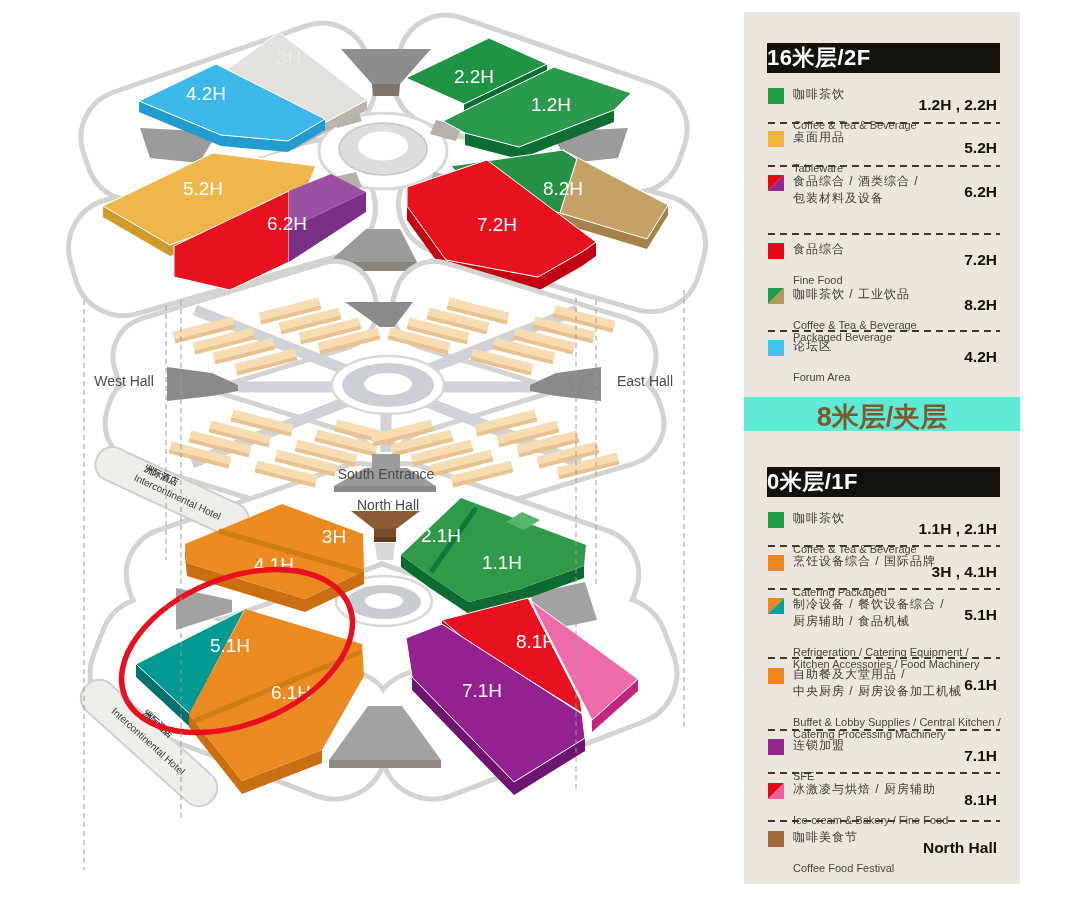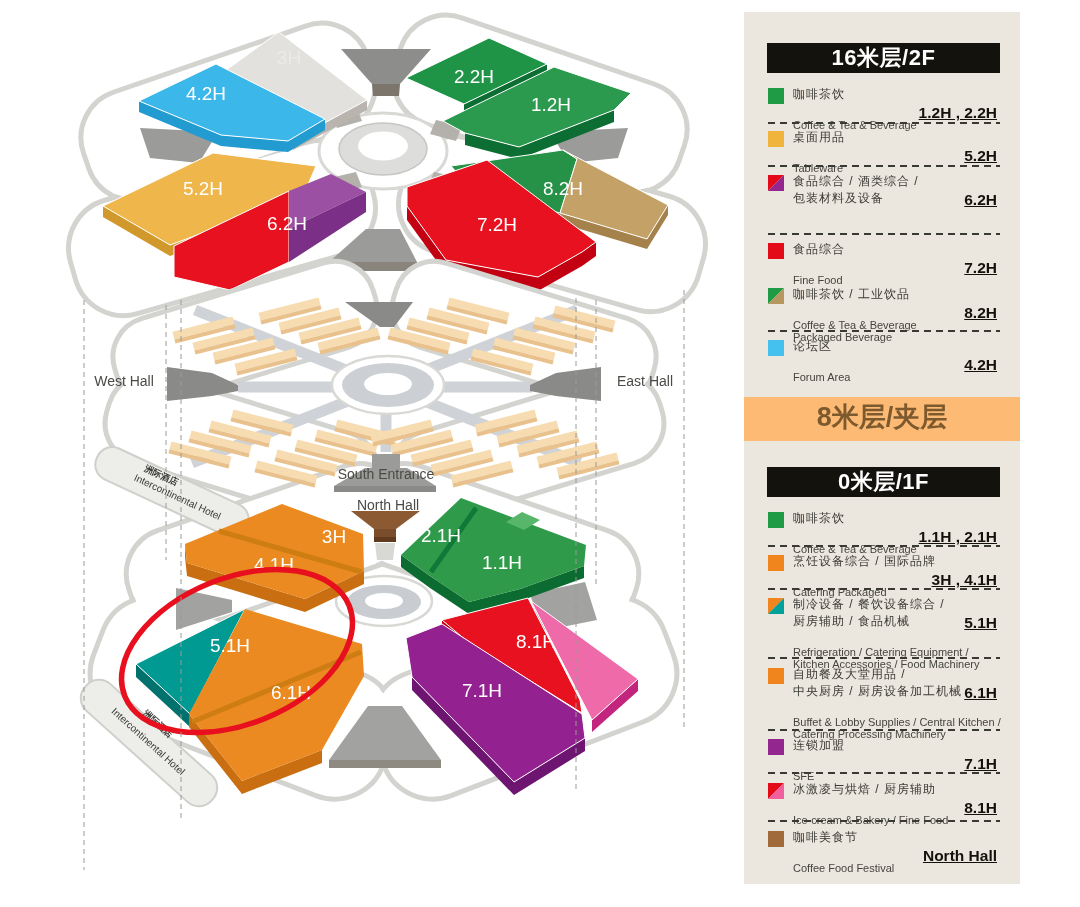--- a/index.html
+++ b/index.html
@@ -2,32 +2,32 @@
 <html><head>
 <meta charset="utf-8">
 <style>
 * { margin:0; padding:0; box-sizing:border-box; }
 html,body { width:1080px; height:907px; background:#ffffff; overflow:hidden;
   font-family:"Liberation Sans", sans-serif; }
 #map { position:absolute; left:0; top:0; }
 #panel { position:absolute; left:744px; top:12px; width:276px; height:872px;
   background:#ebe6de; }
 .hdr { position:absolute; left:23px; width:233px; height:30px; background:#14120d;
-  color:#ffffff; font-size:22px; font-weight:bold; text-align:center; line-height:30px;
+  color:#ffffff; font-size:22px; font-weight:bold; text-align:left; line-height:30px;
   letter-spacing:0.5px; }
-.hdr2 { position:absolute; left:0; width:276px; height:44px; background:#fdba74;
+.hdr2 { position:absolute; left:0; width:276px; height:34px; background:#5eead4;
   color:#7d5a2e; font-size:27px; font-weight:bold; text-align:center; line-height:41px; }
 .row { position:absolute; left:24px; width:230px; }
 .sq { position:absolute; left:0; top:2px; width:16px; height:16px; display:block; }
 .sq svg { display:block; }
 .txt { position:absolute; left:25px; top:0; width:205px; white-space:nowrap; }
 .cn { font-size:12px; font-weight:normal; color:#3a3a35; line-height:17px; letter-spacing:1px; }
 .en { font-size:11px; color:#45453f; line-height:11.5px; margin-top:17px; }
-.num { position:absolute; right:1px; top:18px; width:120px; text-align:right;
-  font-size:15.5px; font-weight:bold; color:#14120d;text-decoration:underline; }
+.num { position:absolute; right:1px; top:10px; width:120px; text-align:right;
+  font-size:15.5px; font-weight:bold; color:#14120d; }
 .dash { position:absolute; left:24px; width:232px; height:1.6px; background:repeating-linear-gradient(90deg,#3a3a35 0 7px,transparent 7px 12px); }
 </style>
 </head>
 <body>
 
 <div id="map">
 <svg width="1080" height="907" viewBox="0 0 1080 907" font-family="Liberation Sans, sans-serif">
 
 <g>
         <rect x="78.0" y="56.0" width="300" height="112" rx="48" fill="#ffffff" stroke="#d3d3d0" stroke-width="5" transform="rotate(-19 228 112)"></rect>

